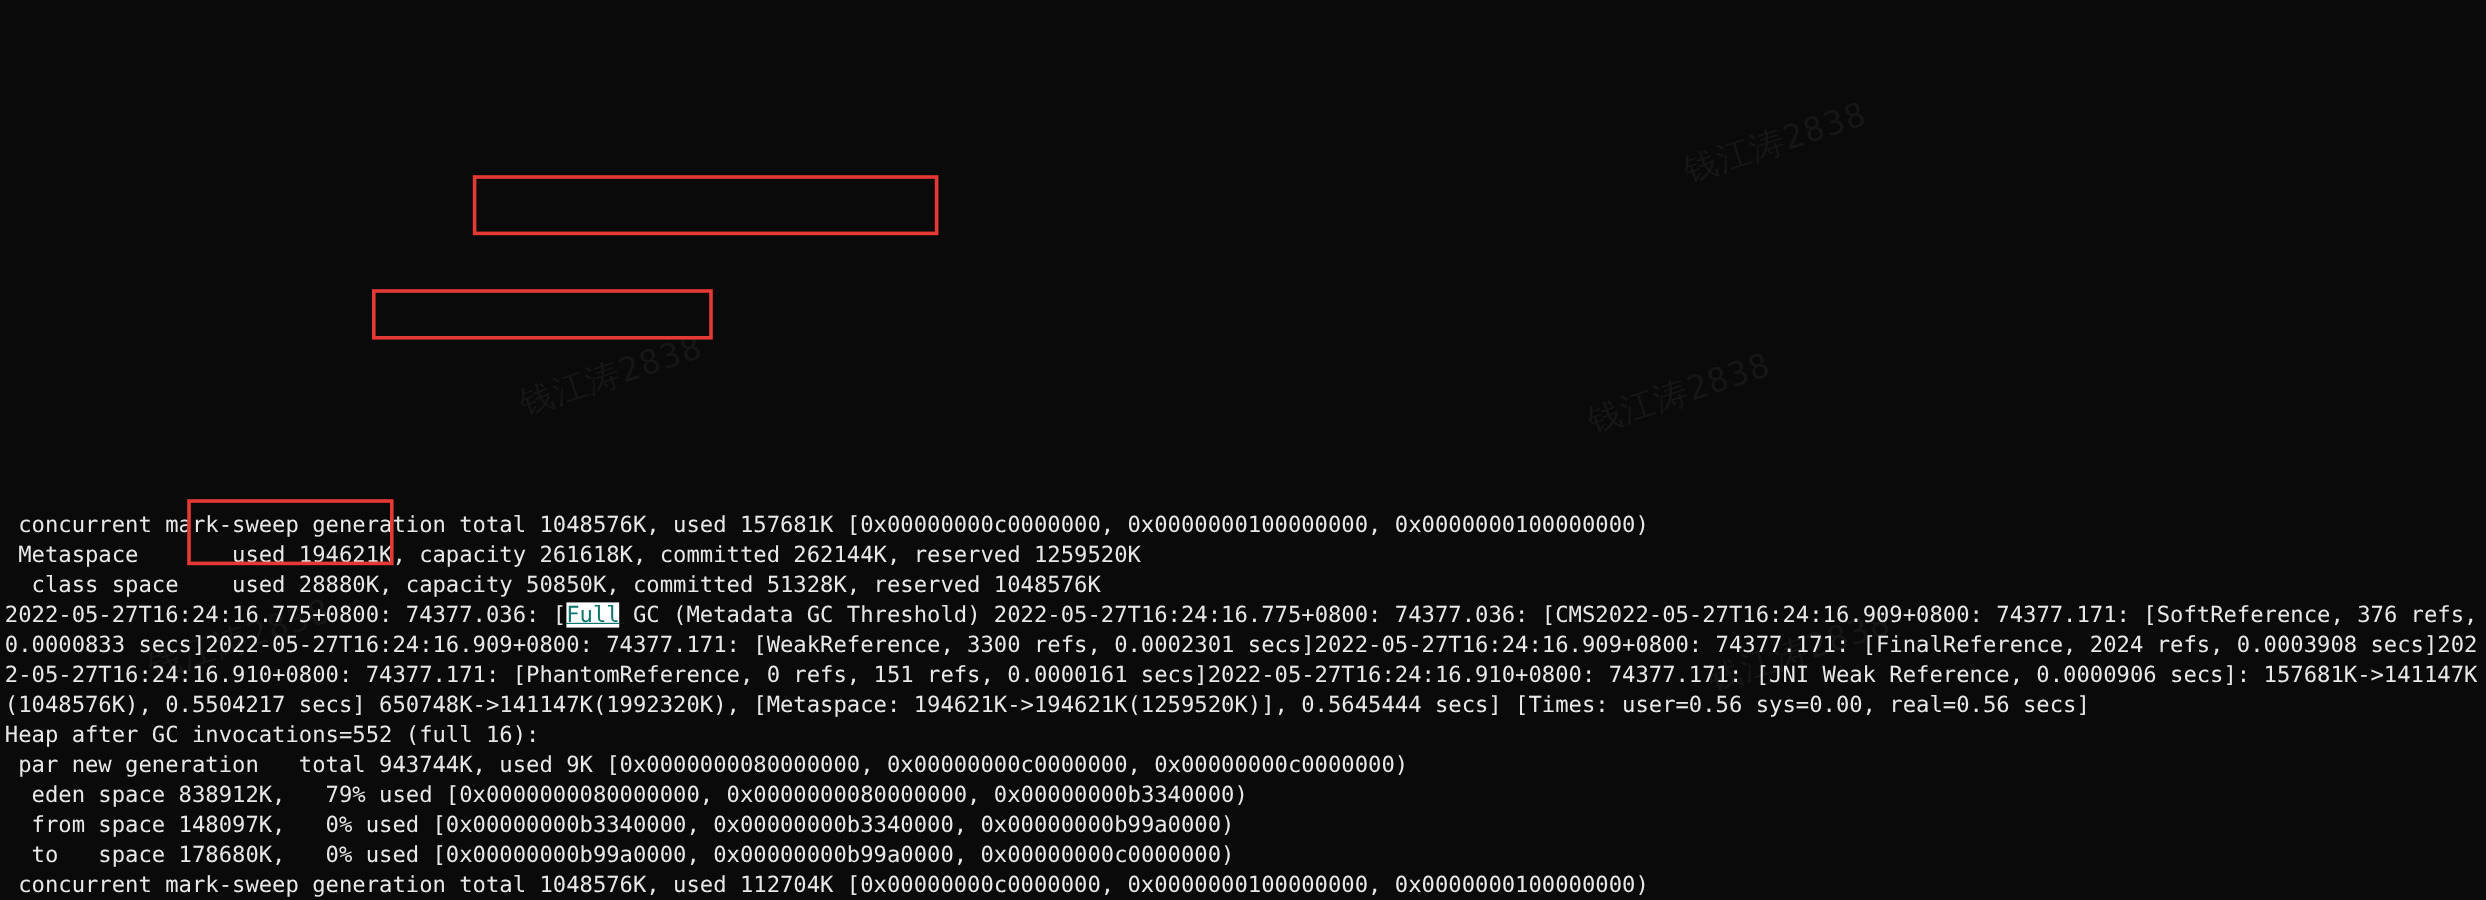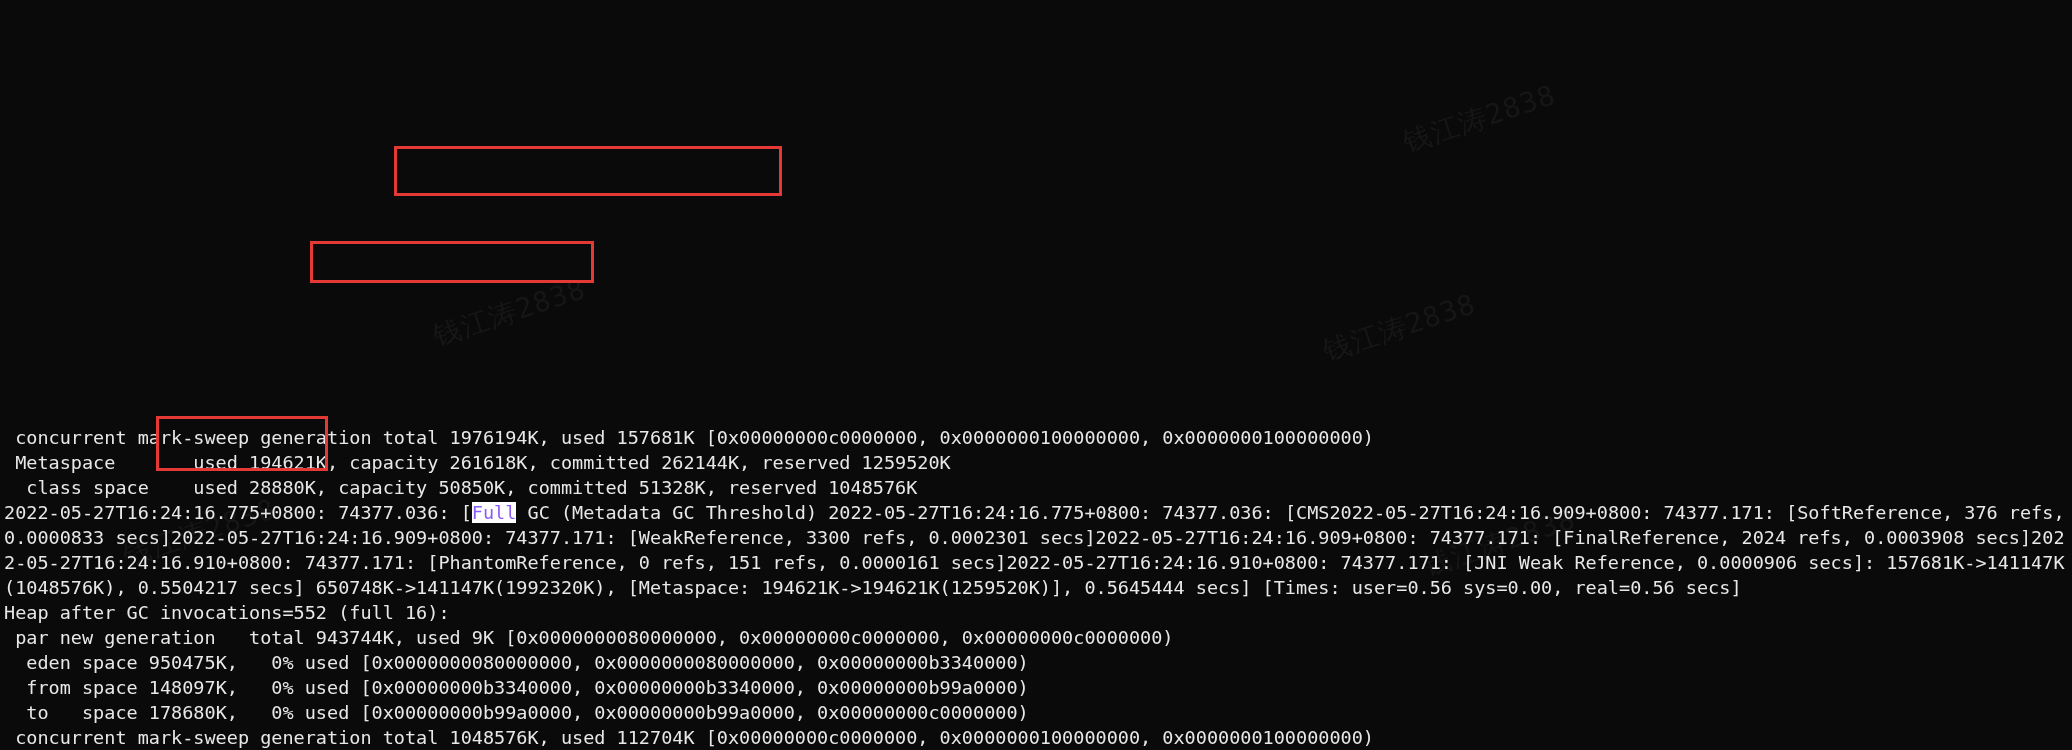--- a/index.html
+++ b/index.html
@@ -22,21 +22,22 @@
     width: 2072px;
     height: 750px;
     box-sizing: border-box;
   }
   .log {
     position: relative;
     z-index: 1;
   }
   .sel {
     background: #ffffff;
-    color: #8b5cf6;
+    color: #0f766e;
+    text-decoration: underline;
   }
   .redbox {
     position: absolute;
     border: 3px solid #e53935;
     box-sizing: border-box;
     pointer-events: none;
     z-index: 5;
   }
   .wm {
     position: absolute;
@@ -58,27 +59,27 @@
   <div class="wm" style="left:1400px; top:6px;">钱江涛2838</div>
   <div class="wm" style="left:430px; top:200px;">钱江涛2838</div>
   <div class="wm" style="left:1320px; top:215px;">钱江涛2838</div>
   <div class="wm" style="left:120px; top:420px;">钱江涛2838</div>
   <div class="wm" style="left:1420px; top:430px;">钱江涛2838</div>
 
   <div class="redbox" style="left:394px;top:46px;width:388px;height:50px;"></div>
   <div class="redbox" style="left:310px;top:141px;width:284px;height:42px;"></div>
   <div class="redbox" style="left:156px;top:316px;width:172px;height:55px;"></div>
 
-  <div class="log"><span> concurrent mark-sweep generation total 1976194K, used 157681K [0x00000000c0000000, 0x0000000100000000, 0x0000000100000000)</span>
+  <div class="log"><span> concurrent mark-sweep generation total 1048576K, used 157681K [0x00000000c0000000, 0x0000000100000000, 0x0000000100000000)</span>
 <span> Metaspace       used 194621K, capacity 261618K, committed 262144K, reserved 1259520K</span>
 <span>  class space    used 28880K, capacity 50850K, committed 51328K, reserved 1048576K</span>
 <span>2022-05-27T16:24:16.775+0800: 74377.036: [</span><span class="sel">Full</span><span> GC (Metadata GC Threshold) 2022-05-27T16:24:16.775+0800: 74377.036: [CMS2022-05-27T16:24:16.909+0800: 74377.171: [SoftReference, 376 refs, 0.0000833 secs]2022-05-27T16:24:16.909+0800: 74377.171: [WeakReference, 3300 refs, 0.0002301 secs]2022-05-27T16:24:16.909+0800: 74377.171: [FinalReference, 2024 refs, 0.0003908 secs]2022-05-27T16:24:16.910+0800: 74377.171: [PhantomReference, 0 refs, 151 refs, 0.0000161 secs]2022-05-27T16:24:16.910+0800: 74377.171: [JNI Weak Reference, 0.0000906 secs]: 157681K-&gt;141147K(1048576K), 0.5504217 secs] 650748K-&gt;141147K(1992320K), [Metaspace: 194621K-&gt;194621K(1259520K)], 0.5645444 secs] [Times: user=0.56 sys=0.00, real=0.56 secs]</span>
 <span>Heap after GC invocations=552 (full 16):</span>
 <span> par new generation   total 943744K, used 9K [0x0000000080000000, 0x00000000c0000000, 0x00000000c0000000)</span>
-<span>  eden space 950475K,   0% used [0x0000000080000000, 0x0000000080000000, 0x00000000b3340000)</span>
+<span>  eden space 838912K,   79% used [0x0000000080000000, 0x0000000080000000, 0x00000000b3340000)</span>
 <span>  from space 148097K,   0% used [0x00000000b3340000, 0x00000000b3340000, 0x00000000b99a0000)</span>
 <span>  to   space 178680K,   0% used [0x00000000b99a0000, 0x00000000b99a0000, 0x00000000c0000000)</span>
 <span> concurrent mark-sweep generation total 1048576K, used 112704K [0x00000000c0000000, 0x0000000100000000, 0x0000000100000000)</span>
 
 
 
 
 
 </div>
 

